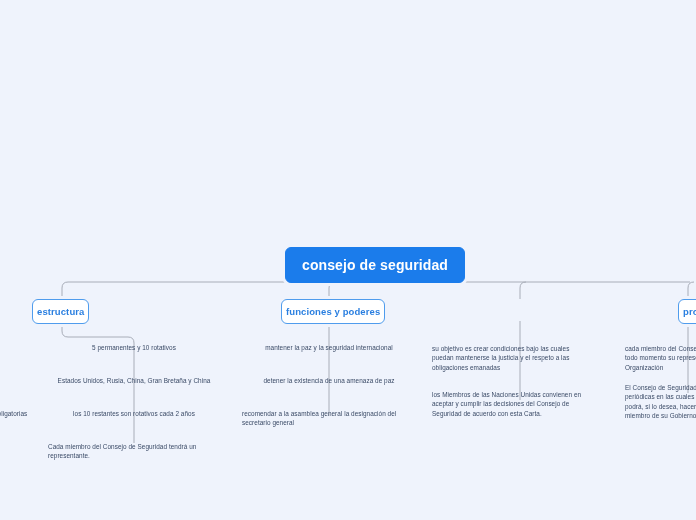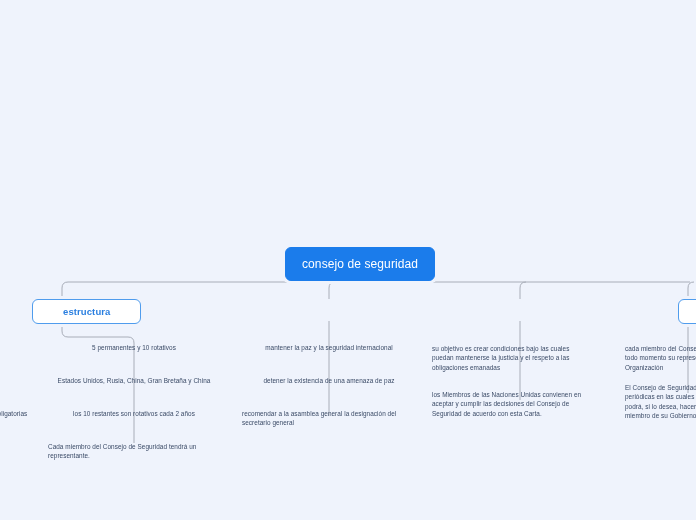--- a/index.html
+++ b/index.html
@@ -33,33 +33,33 @@
     position: absolute;
     box-sizing: border-box;
     white-space: nowrap;
     border-radius: 6px;
     letter-spacing: .1px;
   }
   .node-root {
     background: #1b7ceb;
     color: #ffffff;
     border: 1px solid #1b7ceb;
-    font-size: 12px;
-    font-weight: normal;
+    font-size: 14px;
+    font-weight: bold;
     padding: 9px 16px;
     text-align: center;
     box-shadow: 0 0 0 3px #eff3fc;
   }
   .node-branch {
     background: #ffffff;
     color: #2a7fe0;
     border: 1.6px solid #4f9ced;
     font-size: 9.5px;
     font-weight: bold;
-    padding: 6px 30px;
+    padding: 6px 4px;
     text-align: center;
     box-shadow: 0 0 0 3px #eff3fc;
   }
 
   
   .leaf {
     position: absolute;
     box-sizing: border-box;
     color: #3a4a66;
     font-size: 6.4px;
@@ -89,20 +89,21 @@
 
     <path d="M520,321 L520,331 L520,400" stroke="#a8adb8" stroke-width="1" fill="none"></path>
 
     <path d="M688,321 L688,331 L688,393" stroke="#a8adb8" stroke-width="1" fill="none"></path>
   </svg>
 
   <div class="node node-root" style="left:285px; top:247px;">consejo de seguridad</div>
 
   <div class="node node-branch" style="left:32px; top:299px;">estructura</div>
 
+  <div class="node node-branch" style="left:281px; top:299px;">funciones y poderes</div>
 
 
   <div class="node node-branch" style="left:678px; top:299px;">pro</div>
 
   <div class="leaf center" style="left:54px; top:343px; width:160px;">5 permanentes y 10 rotativos</div>
 
   <div class="leaf center" style="left:54px; top:376px; width:160px;">Estados Unidos, Rusia, China, Gran Bretaña y China</div>
 
   <div class="leaf center" style="left:54px; top:409px; width:160px;">los 10 restantes son rotativos cada 2 años</div>
 

